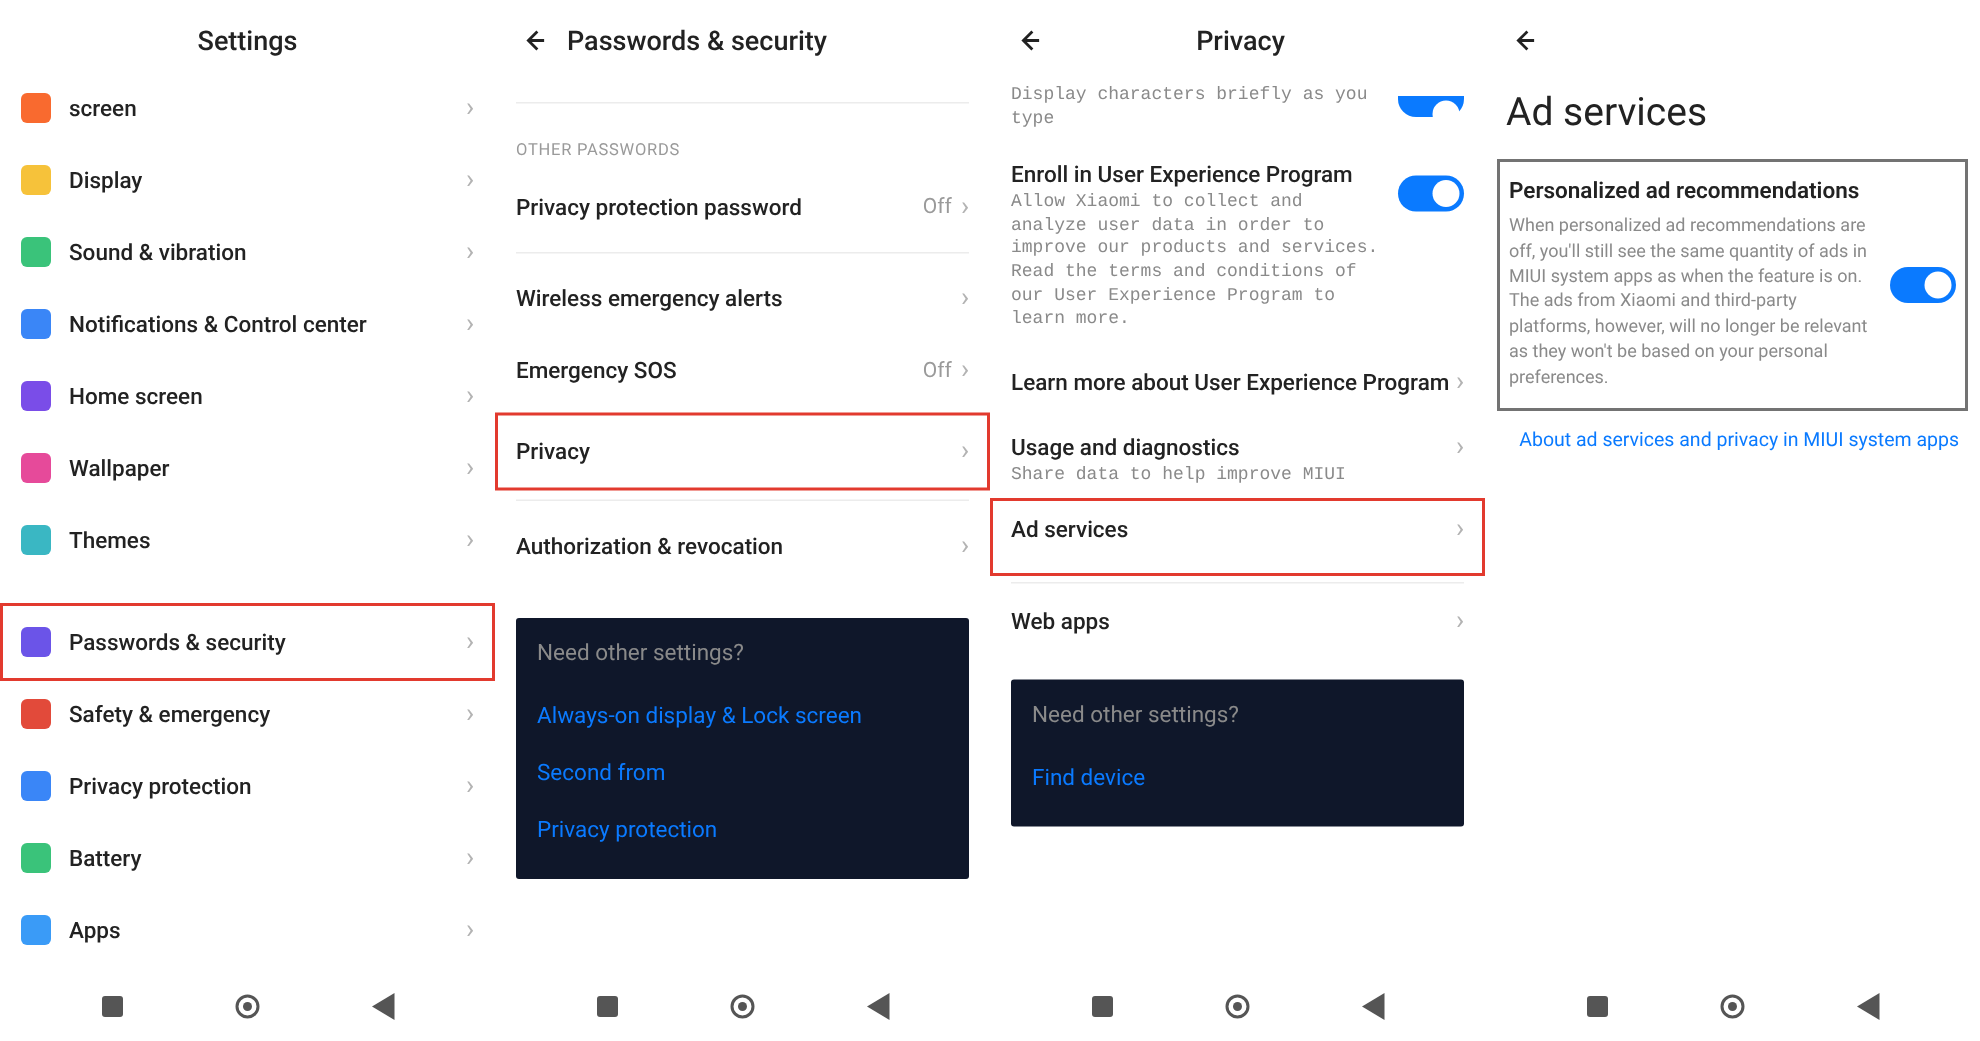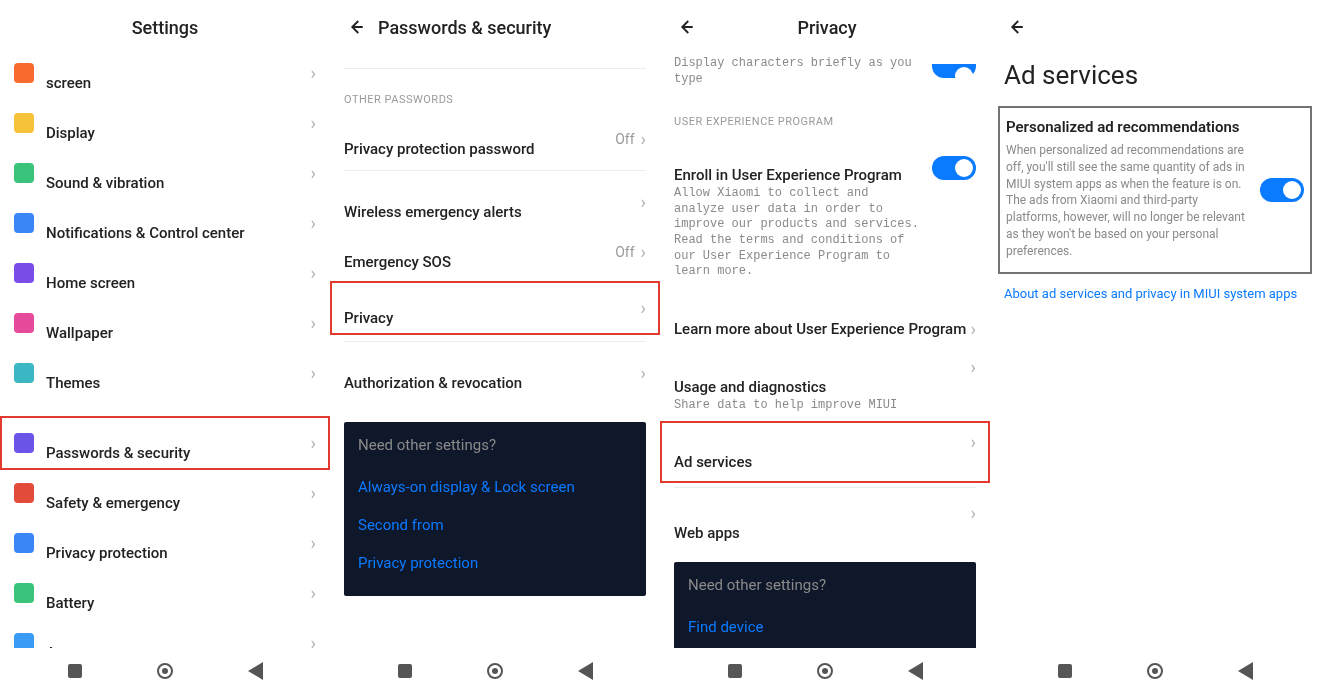--- a/index.html
+++ b/index.html
@@ -62,21 +62,20 @@
   .item-body {
     flex: 1;
     display: flex;
     flex-direction: column;
     justify-content: center;
   }
   .item-label {
     font-size: 15px;
     color: #222;
     font-weight: 500;
-    margin-top: 20px;
   }
   .item-sub {
     font-size: 12px;
     color: #8a8a8a;
     line-height: 1.3;
     margin-top: 2px;
     font-family: Liberation Mono, monospace;
   }
   .item-value {
     font-size: 14px;
@@ -159,20 +158,21 @@
   .ad-block .toggle {
     position: absolute;
     right: 6px;
     top: 50%;
     transform: translateY(-50%);
   }
   .link-text {
     font-size: 13px;
     color: #0a7aff;
     cursor: pointer;
+    text-align: right;
   }
   .navbar {
     height: 46px;
     display: flex;
     align-items: center;
     justify-content: space-around;
     padding: 0 30px;
   }
   .nav-btn { width: 16px; height: 16px; display:flex; align-items:center; justify-content:center; cursor:pointer; }
   .nb-square { width: 14px; height: 14px; background:#555; border-radius:2px; }
@@ -413,30 +413,29 @@
           <path d="M15 4l-8 8 8 8M7 12h14"></path>
         </svg>
     </span>
     <span class="header-title" style="margin:0 auto;padding-right:30px">Privacy</span>
   </div>
   <div class="content">
     <div style="display:flex;align-items:center;padding:0 0 10px">
       <span class="item-sub" style="flex:1">Display characters briefly as you type</span>
       <span class="toggle" style="margin-left:8px;border-radius:0 0 12px 12px; height:14px"></span>
     </div>
-    <div class="section-header">USER EXPERIENCE PROGRAM</div>
     <div id="s3-list">
         <div class="item" style="align-items: flex-start; padding-top: 10px; padding-bottom: 10px;">
           <span class="item-body">
             <span class="item-label">Enroll in User Experience Program</span>
             <span class="item-sub">Allow Xiaomi to collect and analyze user data in order to improve our products and services. Read the terms and conditions of our User Experience Program to learn more.</span>
           </span>
           <span class="toggle" style="margin-left:10px;margin-top:10px"></span>
         </div>
-        <div class="item" style="align-items: flex-end; padding-top: 10px; padding-bottom: 10px;">
+        <div class="item" style="align-items: center; padding-top: 10px; padding-bottom: 10px;">
           <span class="item-body">
             <span class="item-label">Learn more about User Experience Program</span>
           </span>
           <span class="chevron">›</span>
         </div>
         <div class="item" style="align-items: flex-start; padding-top: 10px; padding-bottom: 10px;">
           <span class="item-body">
             <span class="item-label">Usage and diagnostics</span>
             <span class="item-sub">Share data to help improve MIUI</span>
           </span>

